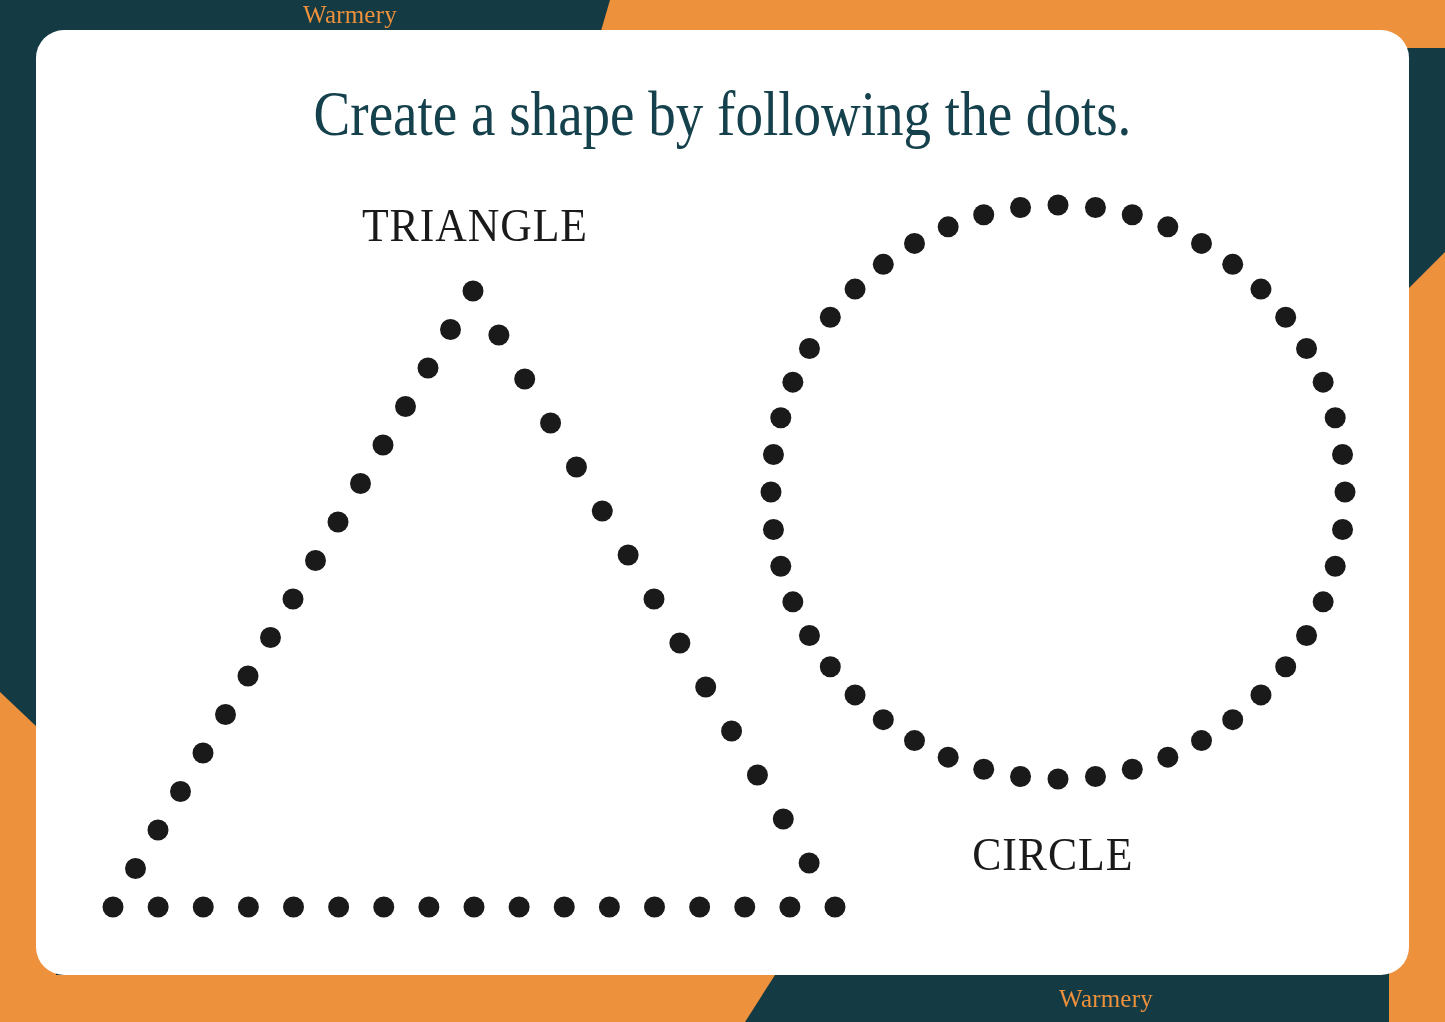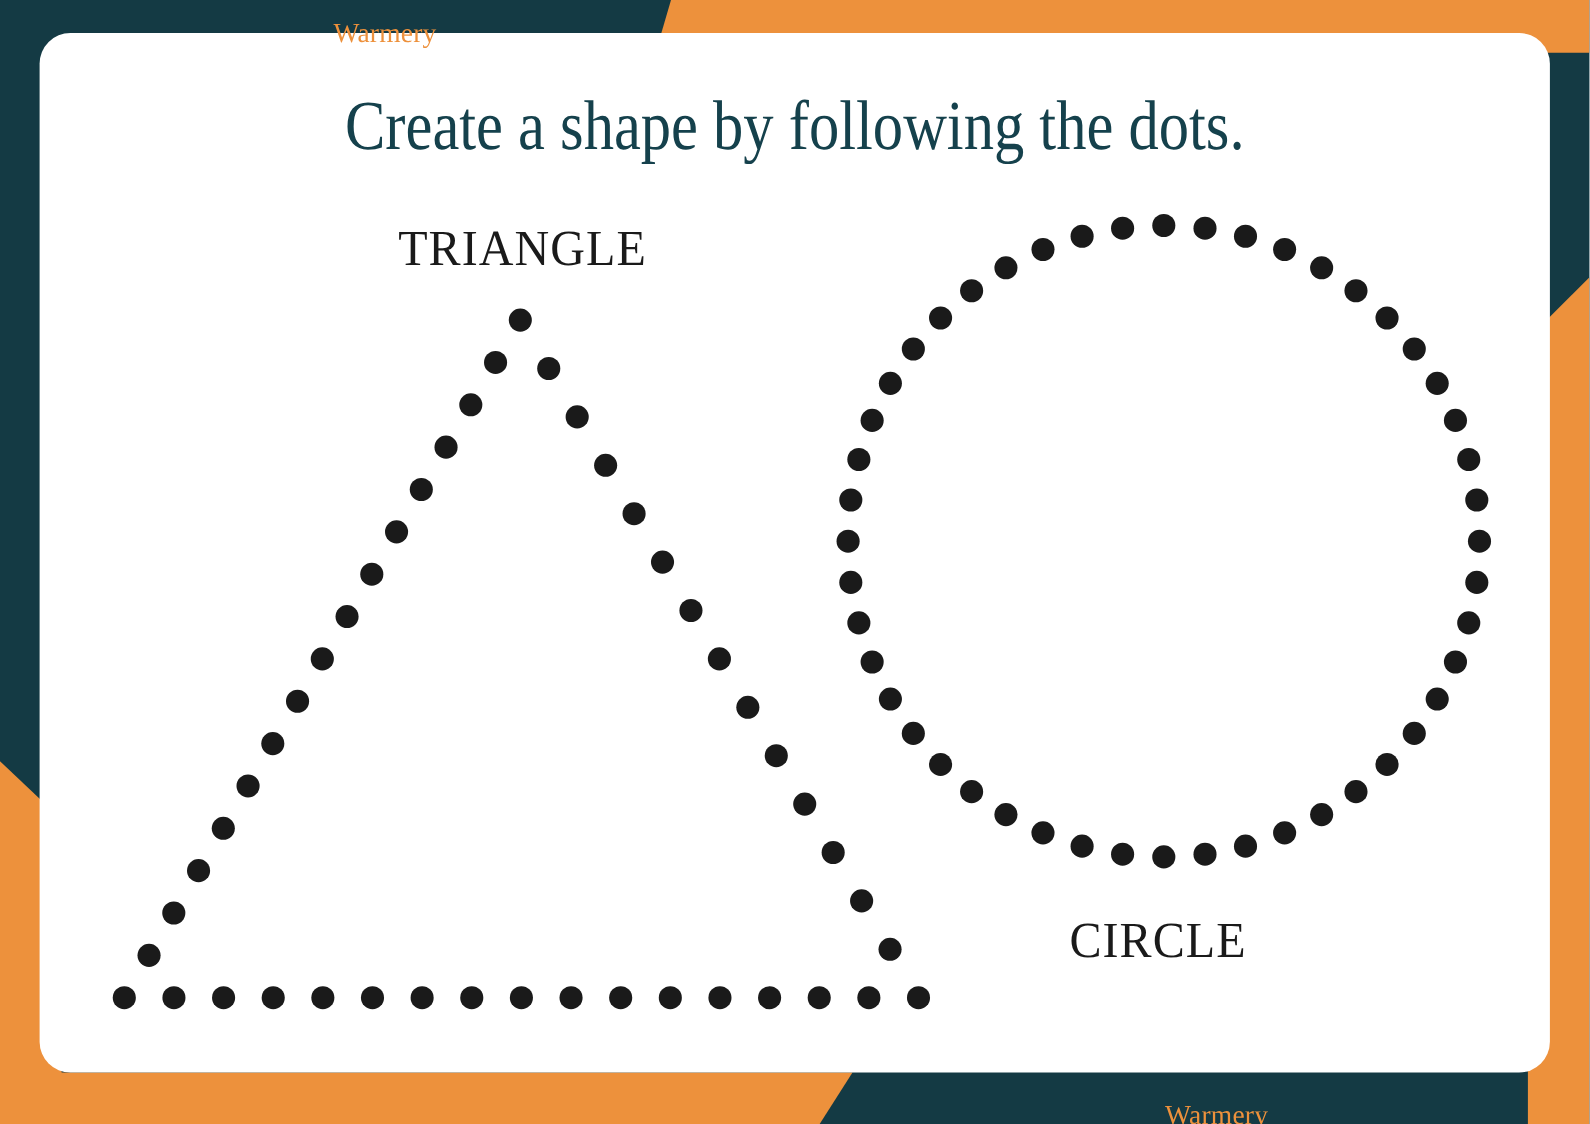--- a/index.html
+++ b/index.html
@@ -25,21 +25,20 @@
     display: block;
   }
   .brand-text {
     position: absolute;
     color: #ED913C;
     font-family: "Liberation Serif", "DejaVu Serif", serif;
     font-size: 25px;
     letter-spacing: 0.2px;
     white-space: nowrap;
     line-height: 1;
-    margin-top: 16px;
   }
   #brand-top {
     left: 0;
     top: 2px;
     width: 700px;
     text-align: center;
   }
   #brand-bottom {
     left: 900px;
     top: 986px;

